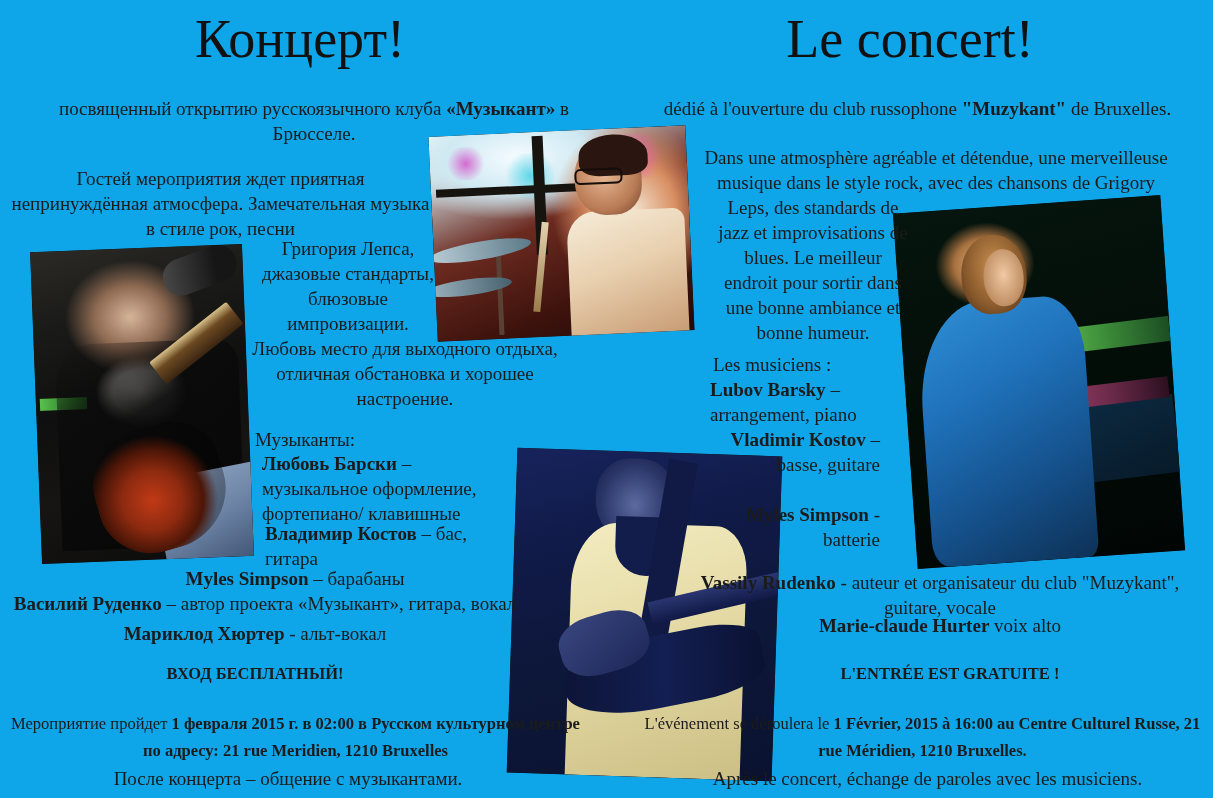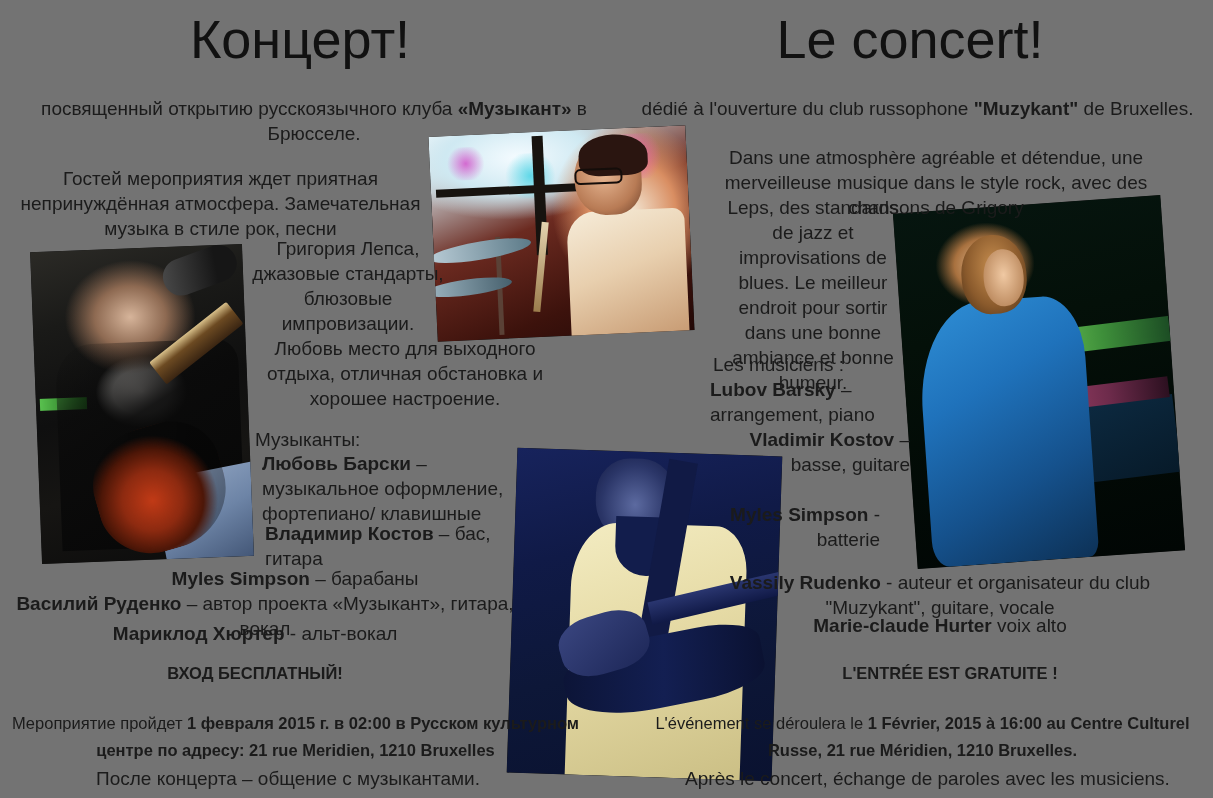--- a/index.html
+++ b/index.html
@@ -9,21 +9,22 @@
   }
   body {
     font-family: "Liberation Sans", sans-serif;
     color: #000000;
   }
   #poster {
     position: relative;
     width: 1213px;
     height: 798px;
     overflow: hidden;
-    background: #737373;
+    background: #0ea5e9;
+    font-family: Liberation Serif, serif;
   }
 
   
   .title {
     position: absolute;
     font-size: 54px;
     font-weight: 400;
     letter-spacing: 0px;
     line-height: 1;
     color: #111111;
@@ -375,21 +376,21 @@
   <div class="tx c" id="fr-intro" style="left:692px; top:145px; width:488px;">Dans une atmosphère agréable et détendue, une merveilleuse musique dans le style rock, avec des chansons de Grigory</div>
 
   <div class="tx c" id="fr-intro2" style="left:716px; top:195px; width:194px;">Leps, des standards de jazz et improvisations de blues. Le meilleur endroit pour sortir dans une bonne ambiance et bonne humeur.</div>
 
   <div class="tx l" id="fr-musicians-heading" style="left:713px; top:352px; width:240px;">Les musiciens :</div>
 
   <div class="tx l" id="fr-mus-0" style="left:710px; top:377px; width:185px;">
     <b>Lubov Barsky</b><span> – arrangement, piano</span>
   </div>
 
-  <div class="tx r" id="fr-mus-1" style="left:720px; top:427px; width:190px;">
+  <div class="tx r" id="fr-mus-1" style="left:690px; top:427px; width:190px;">
     <b>Vladimir Kostov</b><span> – basse, guitare</span>
   </div>
 
   <div class="tx r" id="fr-mus-2" style="left:700px; top:502px; width:180px;">
     <b>Myles Simpson</b><span> - batterie</span>
   </div>
 
   <div class="tx c" id="fr-mus-3" style="left:700px; top:570px; width:480px;">
     <b>Vassily Rudenko</b><span> - auteur et organisateur du club "Muzykant", guitare, vocale</span>
   </div>

